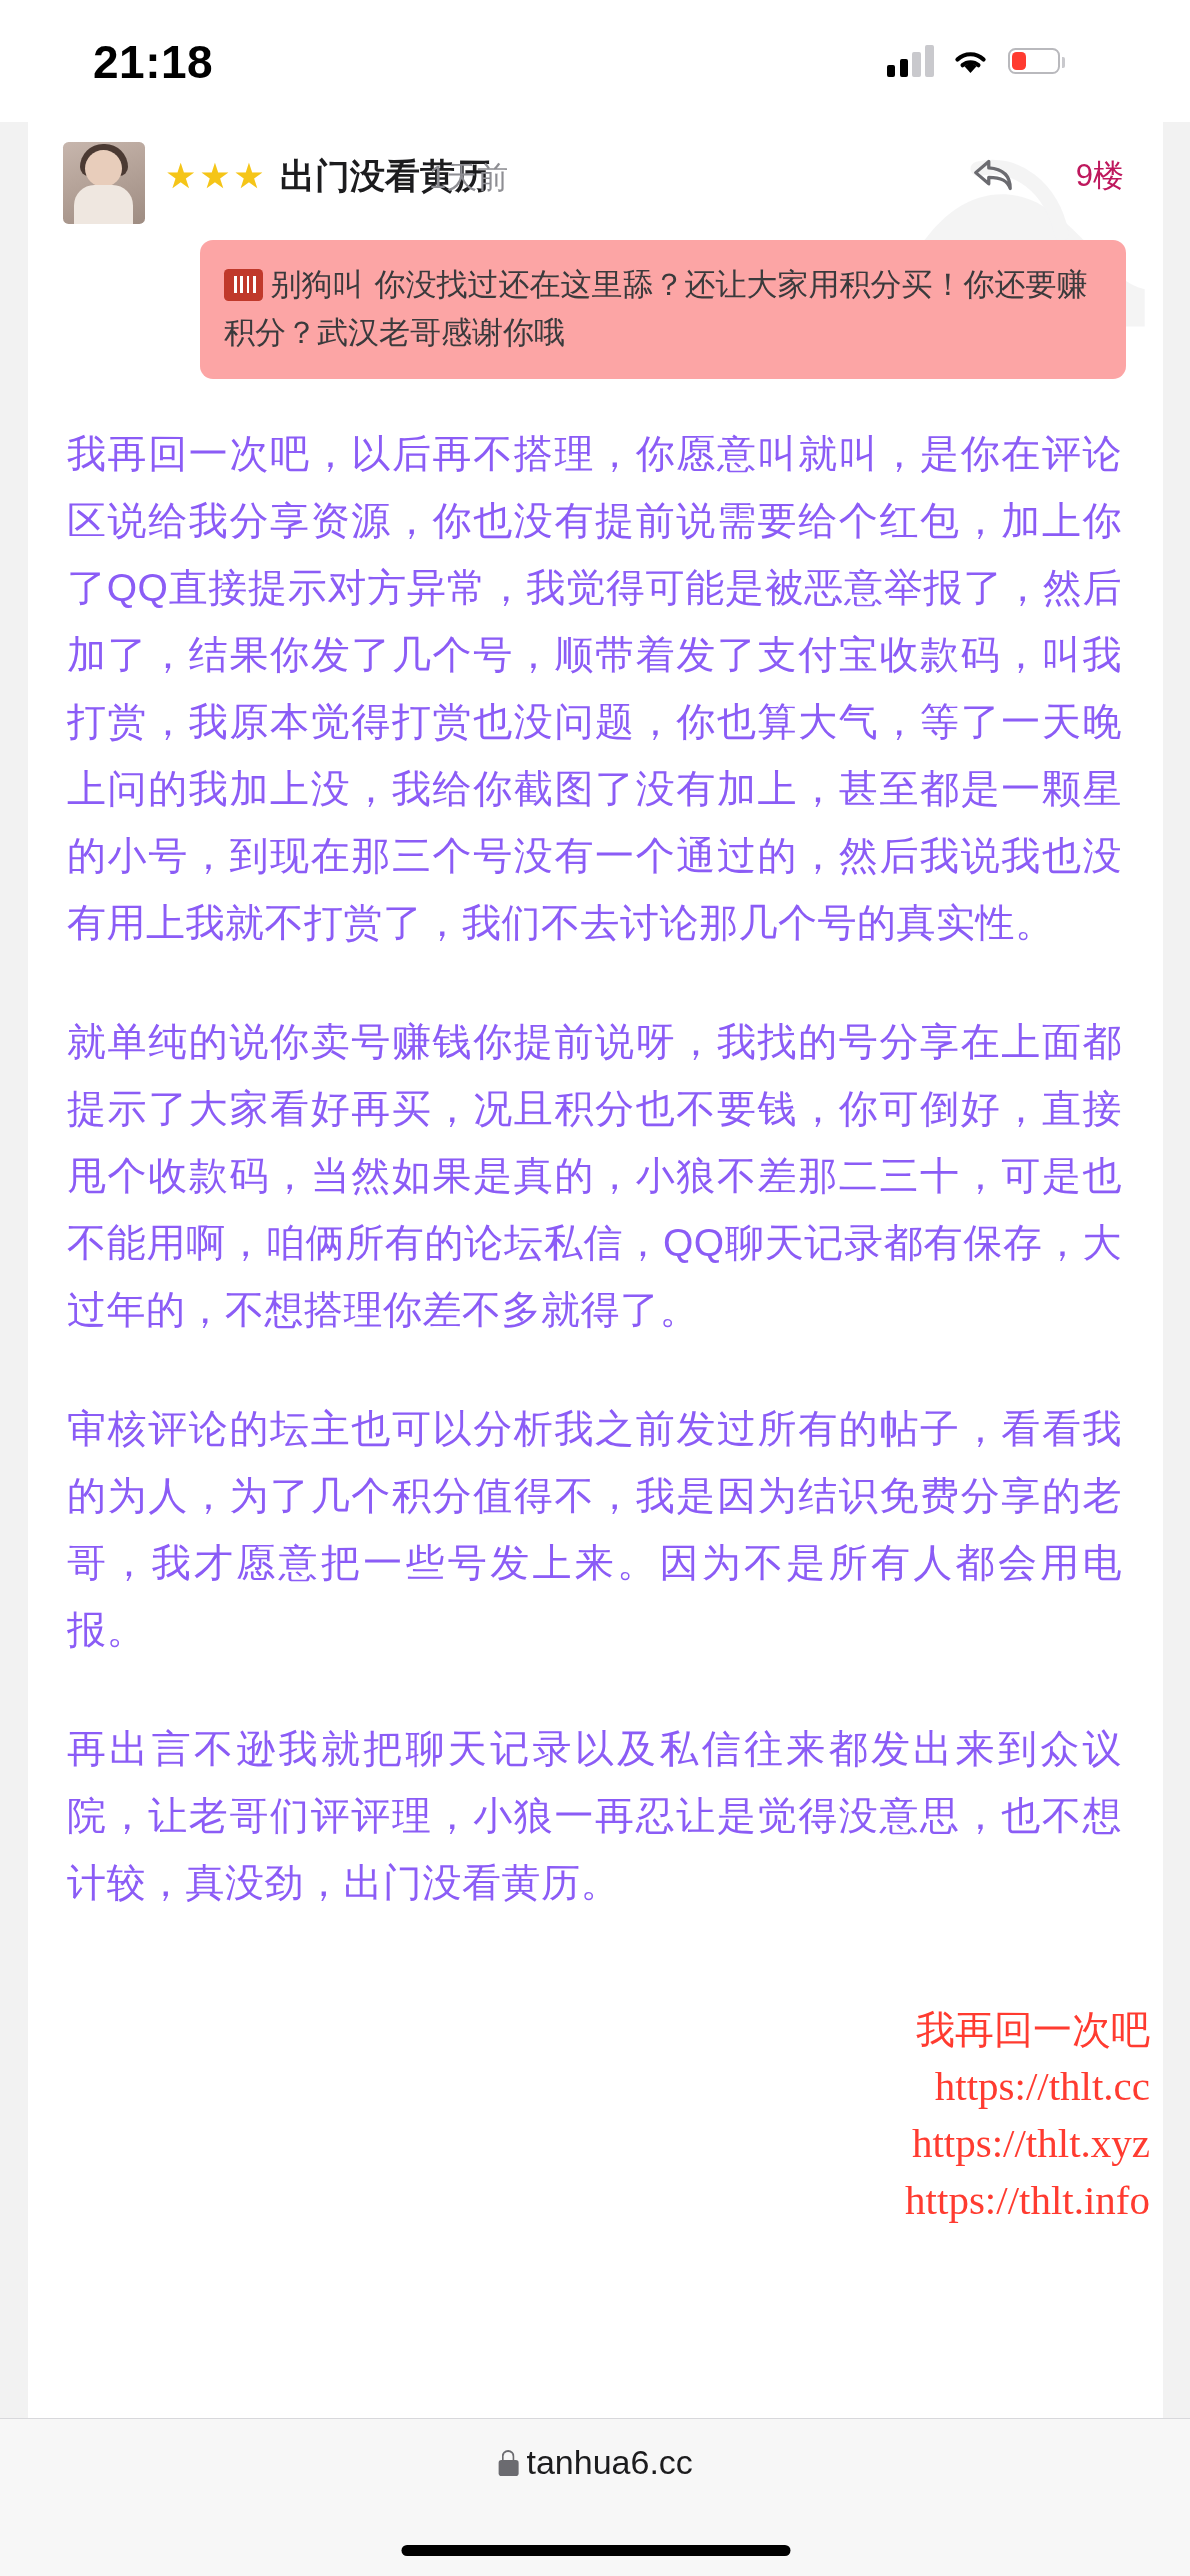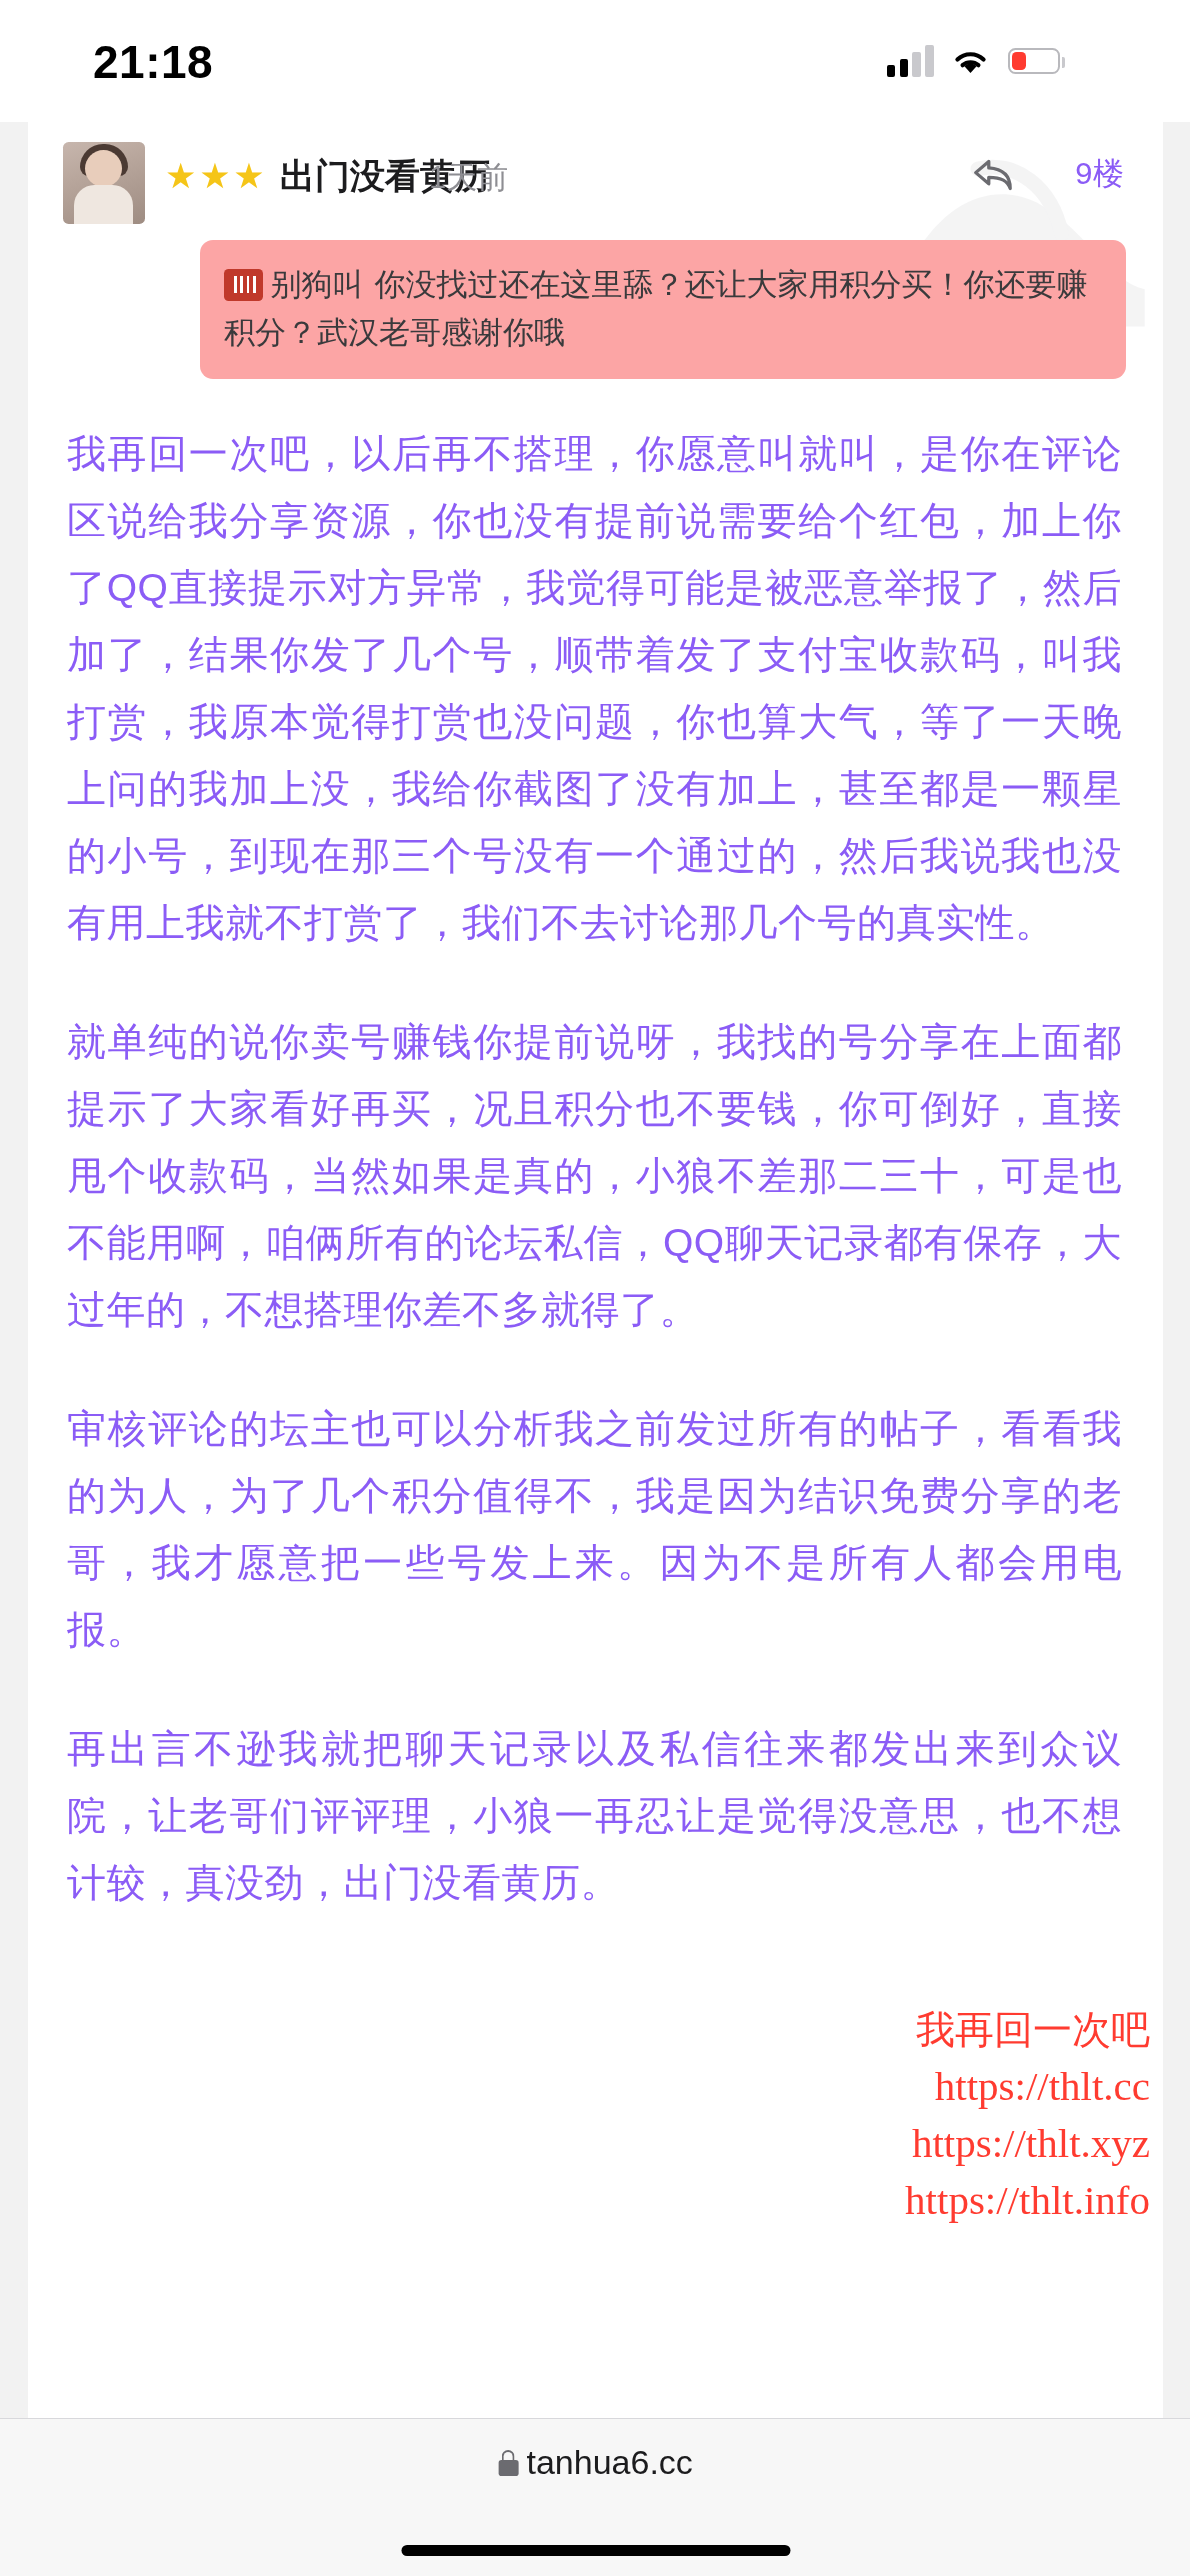--- a/index.html
+++ b/index.html
@@ -180,23 +180,22 @@
     right: 148px;
     top: 32px;
     width: 45px;
     height: 41px;
   }
   .floor {
     position: absolute;
     right: 39px;
     top: 35px;
     font-size: 31px;
-    color: #8b5cf6;
+    color: #be185d;
     line-height: 37px;
-    font-family: Liberation Mono, monospace;
   }
 
   
   .quote {
     position: relative;
     margin: 7.4px 37px 0 172px;
     background: #fca5a5;
     border-radius: 13px;
     padding: 20.4px 24px 22px 24px;
     box-sizing: border-box;

